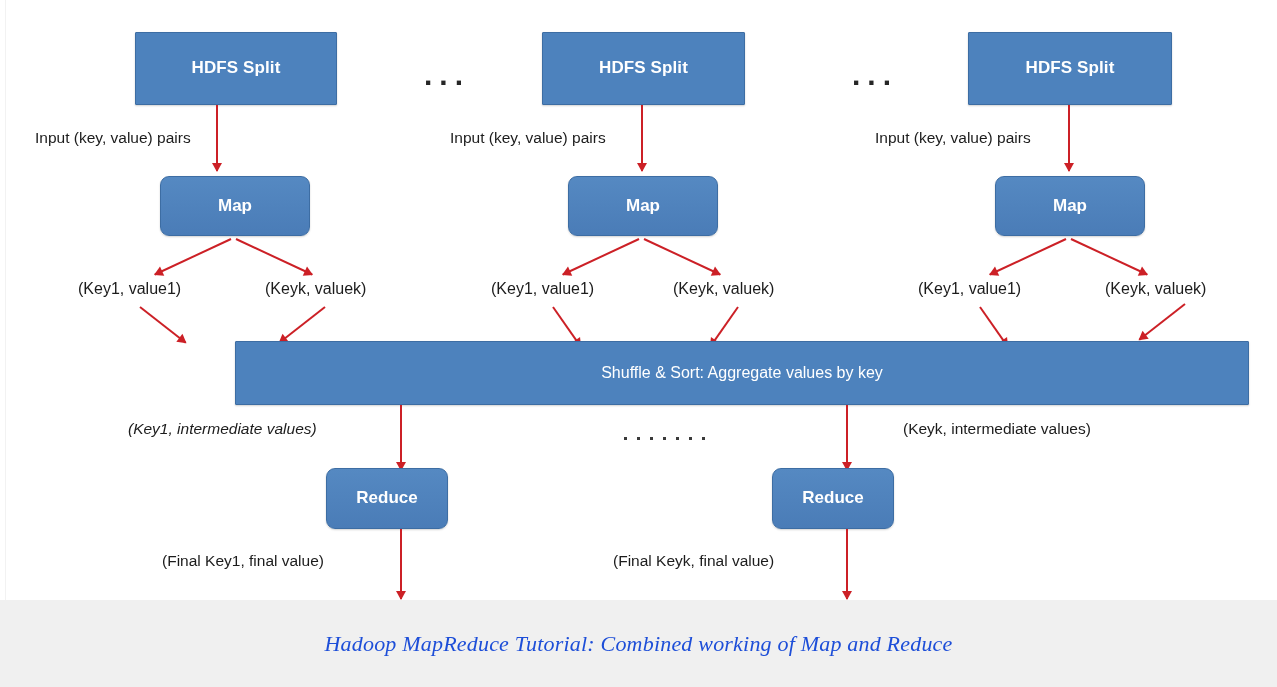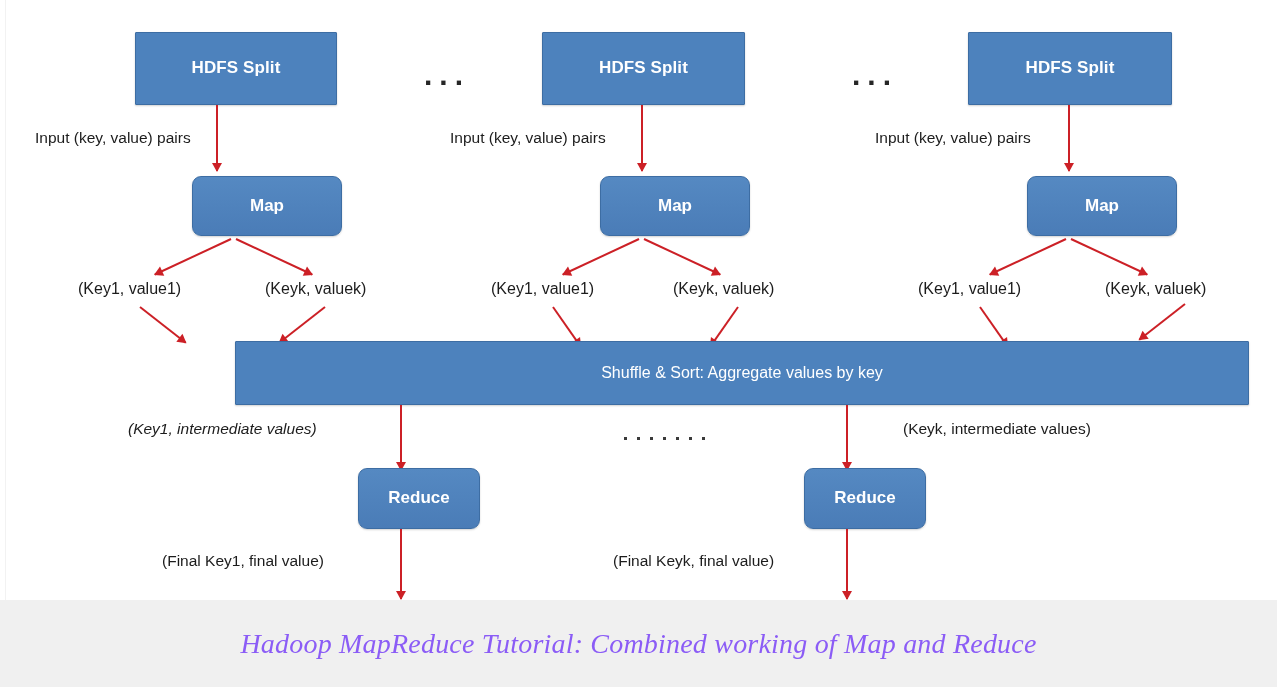--- a/index.html
+++ b/index.html
@@ -52,21 +52,20 @@
     border-radius: 1px;
     font-size: 17px;
     font-weight: bold;
     letter-spacing: .1px;
   }
   .box.proc {
     border-radius: 9px;
     font-size: 17px;
     font-weight: bold;
     background: linear-gradient(#5589c2, #4a7cb7);
-    margin-left: 32px;
   }
   .box.bar {
     border-radius: 1px;
     font-size: 16px;
     font-weight: normal;
   }
 
   
   .lbl {
     position: absolute;
@@ -135,22 +134,22 @@
     width: 1277px;
     height: 87px;
     background: #f0f0f0;
     display: flex;
     align-items: center;
     justify-content: center;
   }
   .caption-text {
     font-family: "Liberation Serif", serif;
     font-style: italic;
-    font-size: 28px;
-    color: #8b5cf6;
+    font-size: 22px;
+    color: #1d4ed8;
     letter-spacing: .2px;
     white-space: nowrap;
   }
 </style>
 </head>
 <body>
 
 <div id="page">
 
   <div class="edge-rule"></div>

